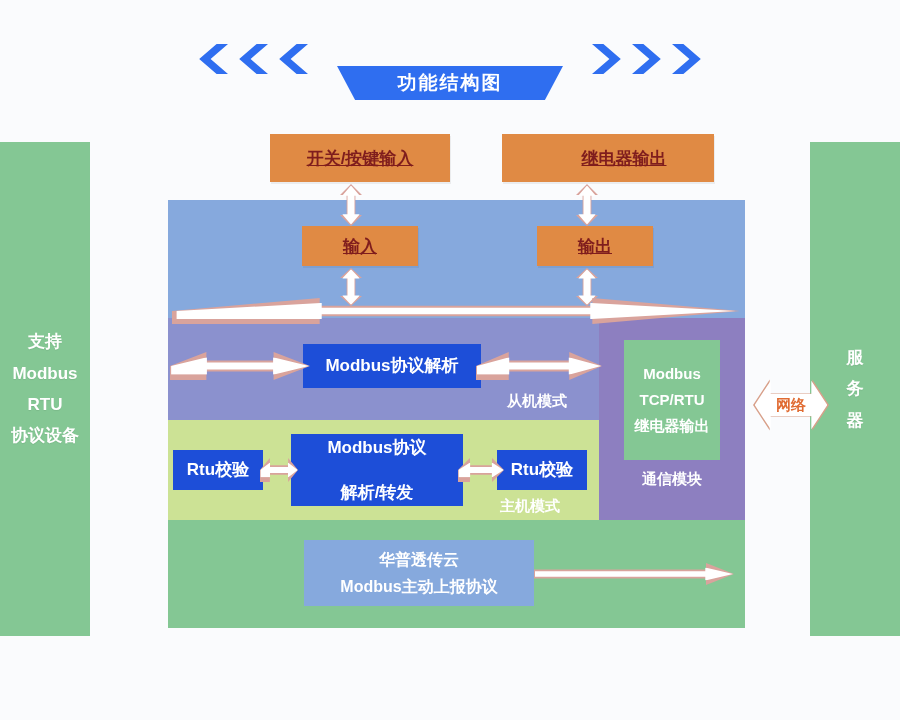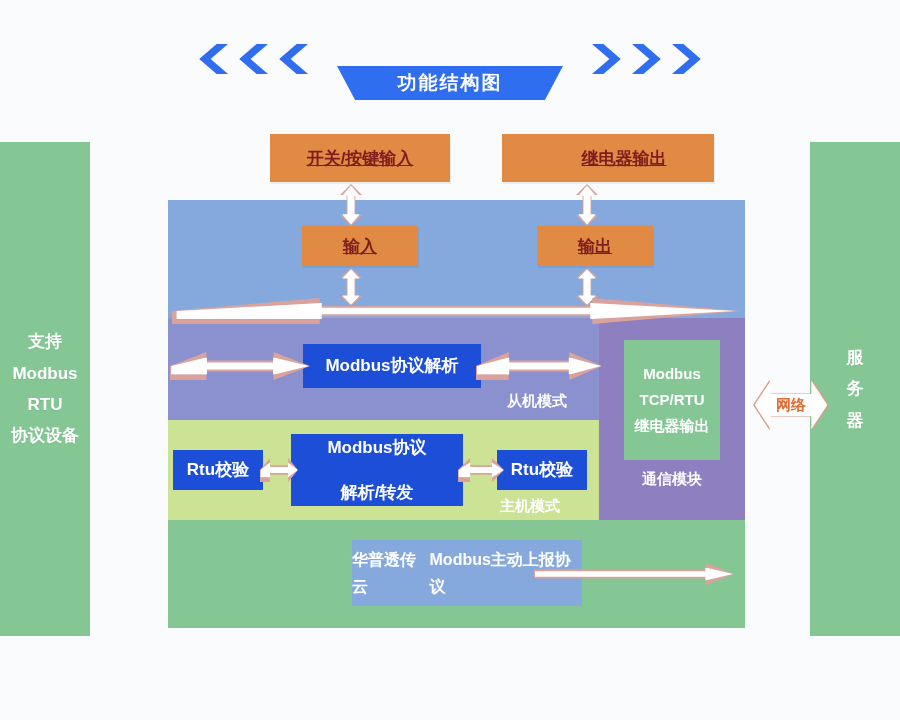--- a/index.html
+++ b/index.html
@@ -119,22 +119,22 @@
   .mode-lbl{
     position:absolute;color:#ffffff;font-weight:bold;font-size:15px;
   }
   #label-slave{left:507px;top:392px;}
   #label-master{left:500px;top:497px;}
 
   
   #box-cloud{
     position:absolute;left:304px;top:540px;width:230px;height:66px;
     background:#86a9dd;
-    display:flex;flex-direction:row;align-items:center;justify-content:center;
-    color:#ffffff;font-weight:bold;font-size:16px;line-height:1.7;margin-left:48px;
+    display:flex;flex-direction:column;align-items:center;justify-content:center;
+    color:#ffffff;font-weight:bold;font-size:16px;line-height:1.7;
   }
 
   
   .arrow{position:absolute;}
   .arrow .fill{position:absolute;inset:0;background:#ffffff;}
   .arrow .edge{position:absolute;inset:0;background:#d9a39c;}
   
   .v-dbl .edge,.v-dbl .fill{
     clip-path:polygon(50% 0,100% 26%,70% 26%,70% 74%,100% 74%,50% 100%,0 74%,30% 74%,30% 26%,0 26%);
   }

